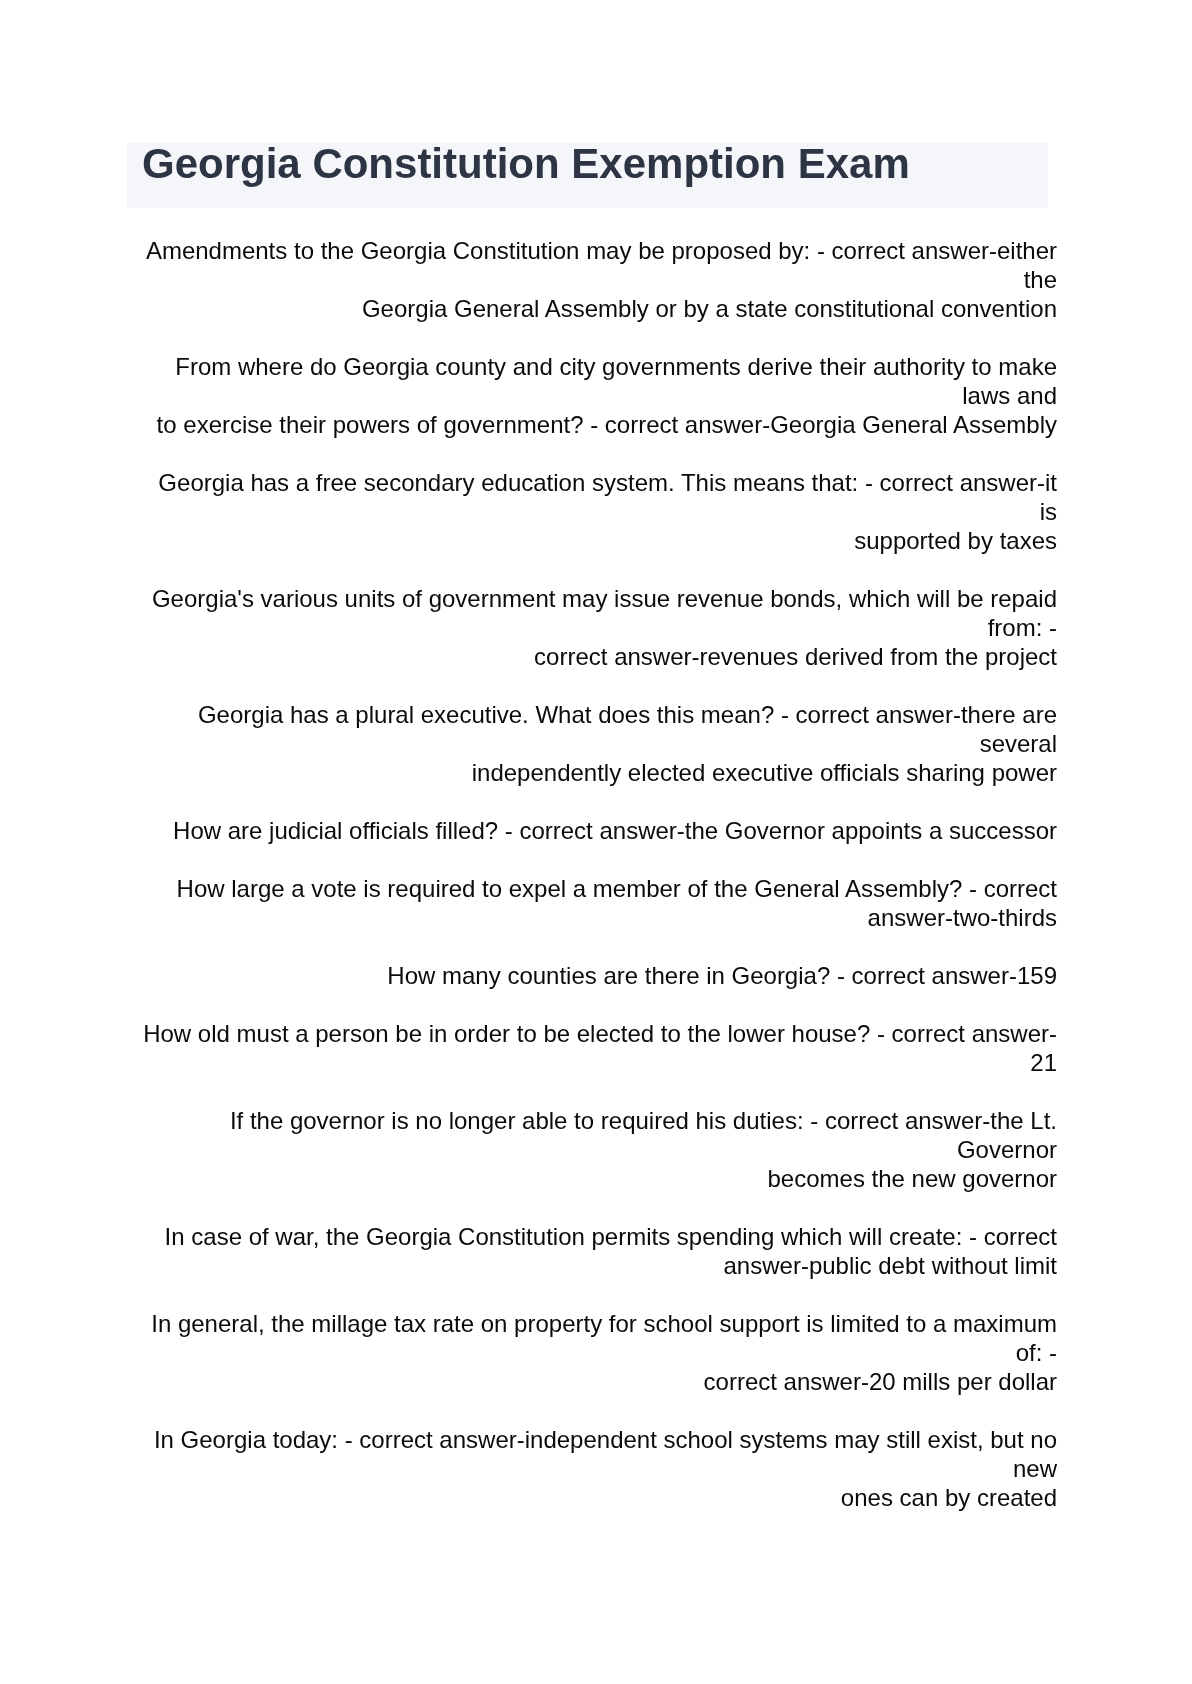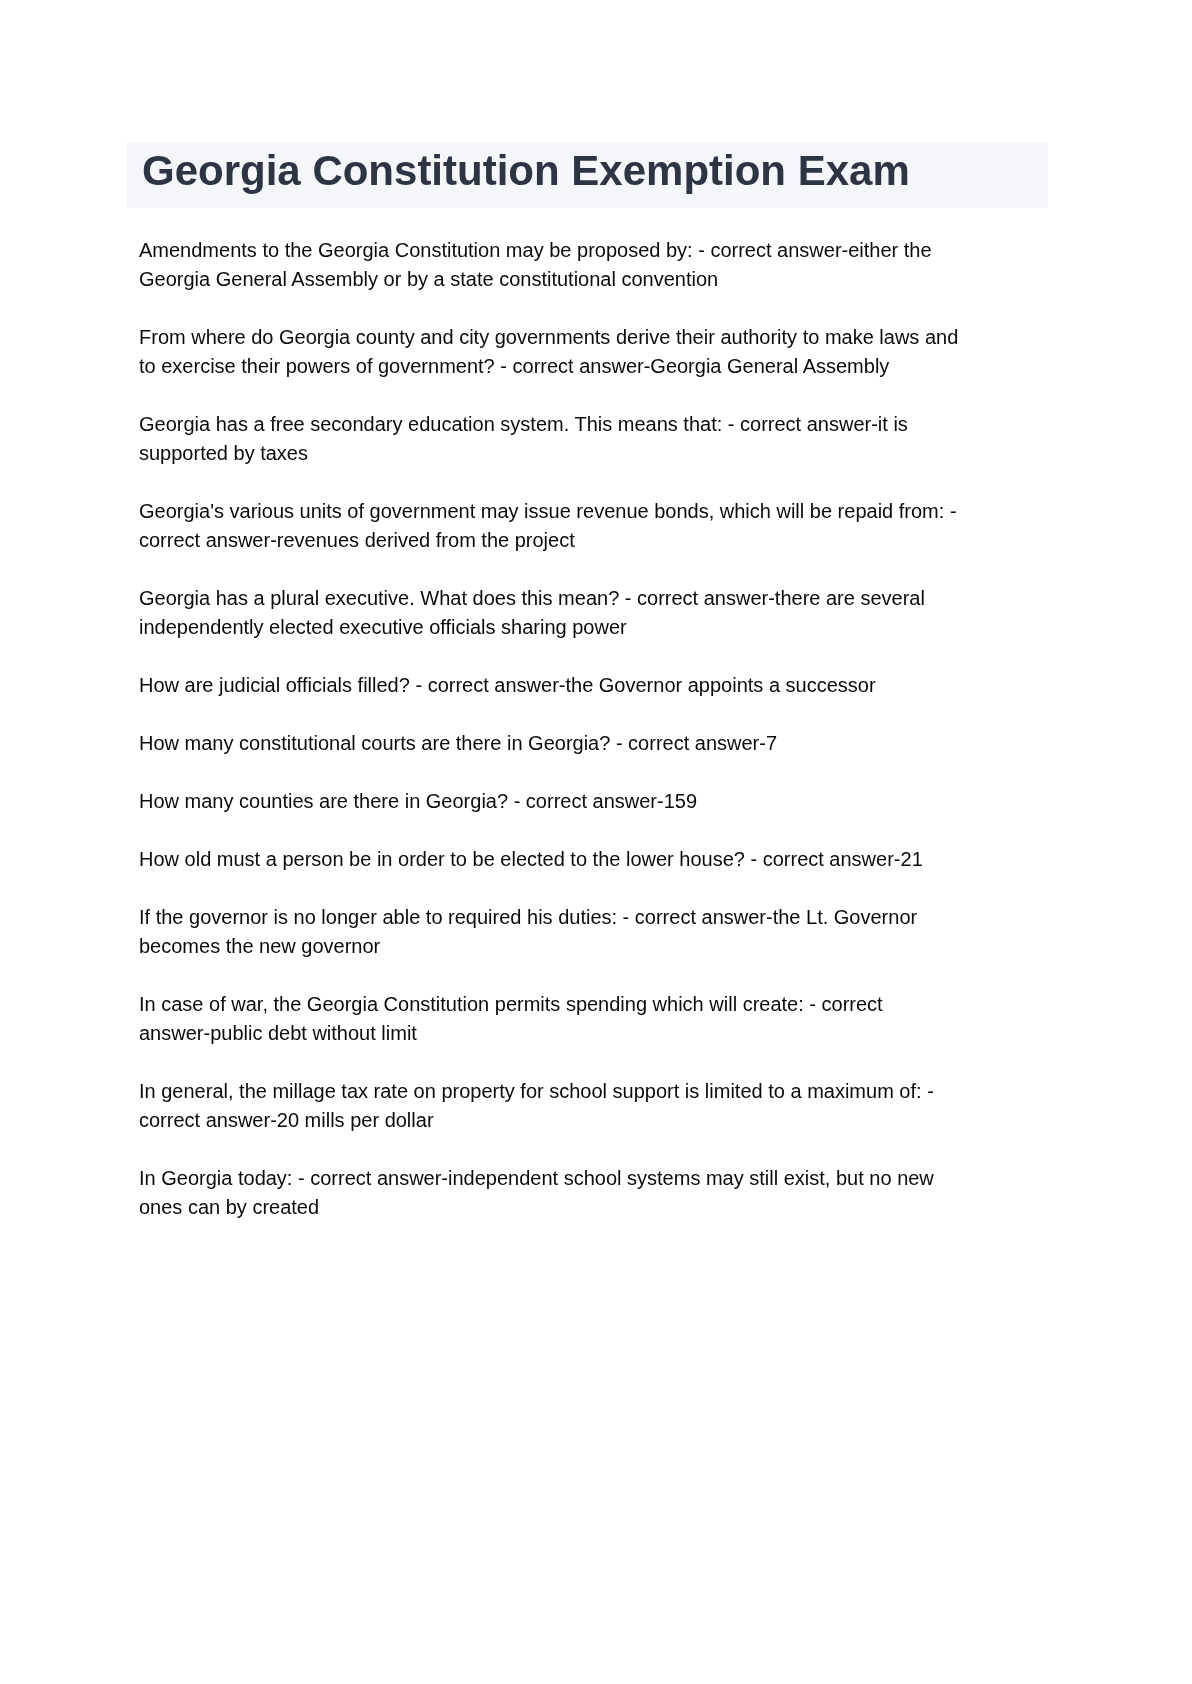--- a/index.html
+++ b/index.html
@@ -19,41 +19,42 @@
     height: 1684px;
     background: #ffffff;
   }
   .title-band {
     box-sizing: border-box;
     margin: 143px 0 0 127px;
     width: 921px;
     height: 65px;
     background: var(--title-bg, #f5f6fa);
     display: flex;
-    align-items: center;
+    align-items: flex-start;
     padding: 0 10px 9px 15px;
   }
   .title-band h1 {
     margin: 0;
     font-size: 42px;
     font-weight: bold;
     line-height: 1;
     color: var(--title-color, #2d3444);
     white-space: nowrap;
   }
   .content {
     margin: 28px 0 0 139px;
     width: 918px;
   }
   .content p.qa {
     margin: 0 0 29px 0;
-    font-size: 20px;
+    font-size: 24px;
     line-height: 29px;
     color: #0b0b0c;
     white-space: pre-line;
+    text-align: right;
   }
 </style>
 </head>
 <body>
 
 <div class="page">
   <div class="title-band">
     <h1>Georgia Constitution Exemption Exam</h1>
   </div>
   <div class="content">
@@ -61,21 +62,22 @@
 Georgia General Assembly or by a state constitutional convention</p>
       <p class="qa">From where do Georgia county and city governments derive their authority to make laws and
 to exercise their powers of government? - correct answer-Georgia General Assembly</p>
       <p class="qa">Georgia has a free secondary education system. This means that: - correct answer-it is
 supported by taxes</p>
       <p class="qa">Georgia's various units of government may issue revenue bonds, which will be repaid from: -
 correct answer-revenues derived from the project</p>
       <p class="qa">Georgia has a plural executive. What does this mean? - correct answer-there are several
 independently elected executive officials sharing power</p>
       <p class="qa">How are judicial officials filled? - correct answer-the Governor appoints a successor</p>
-      <p class="qa">How many constitutional courts are there in Georgia? - correct answer-7</p>
+      <p class="qa">How large a vote is required to expel a member of the General Assembly? - correct
+answer-two-thirds</p>
       <p class="qa">How many counties are there in Georgia? - correct answer-159</p>
       <p class="qa">How old must a person be in order to be elected to the lower house? - correct answer-21</p>
       <p class="qa">If the governor is no longer able to required his duties: - correct answer-the Lt. Governor
 becomes the new governor</p>
       <p class="qa">In case of war, the Georgia Constitution permits spending which will create: - correct
 answer-public debt without limit</p>
       <p class="qa">In general, the millage tax rate on property for school support is limited to a maximum of: -
 correct answer-20 mills per dollar</p>
       <p class="qa">In Georgia today: - correct answer-independent school systems may still exist, but no new
 ones can by created</p>

